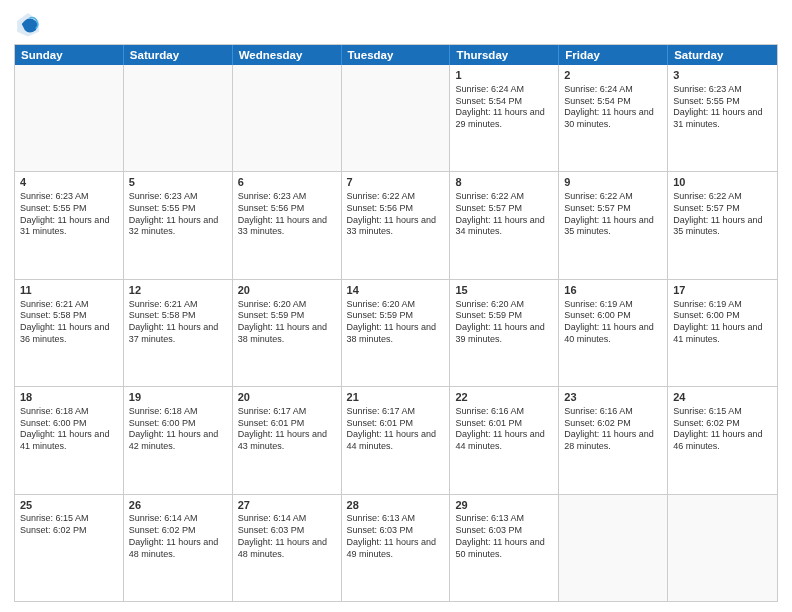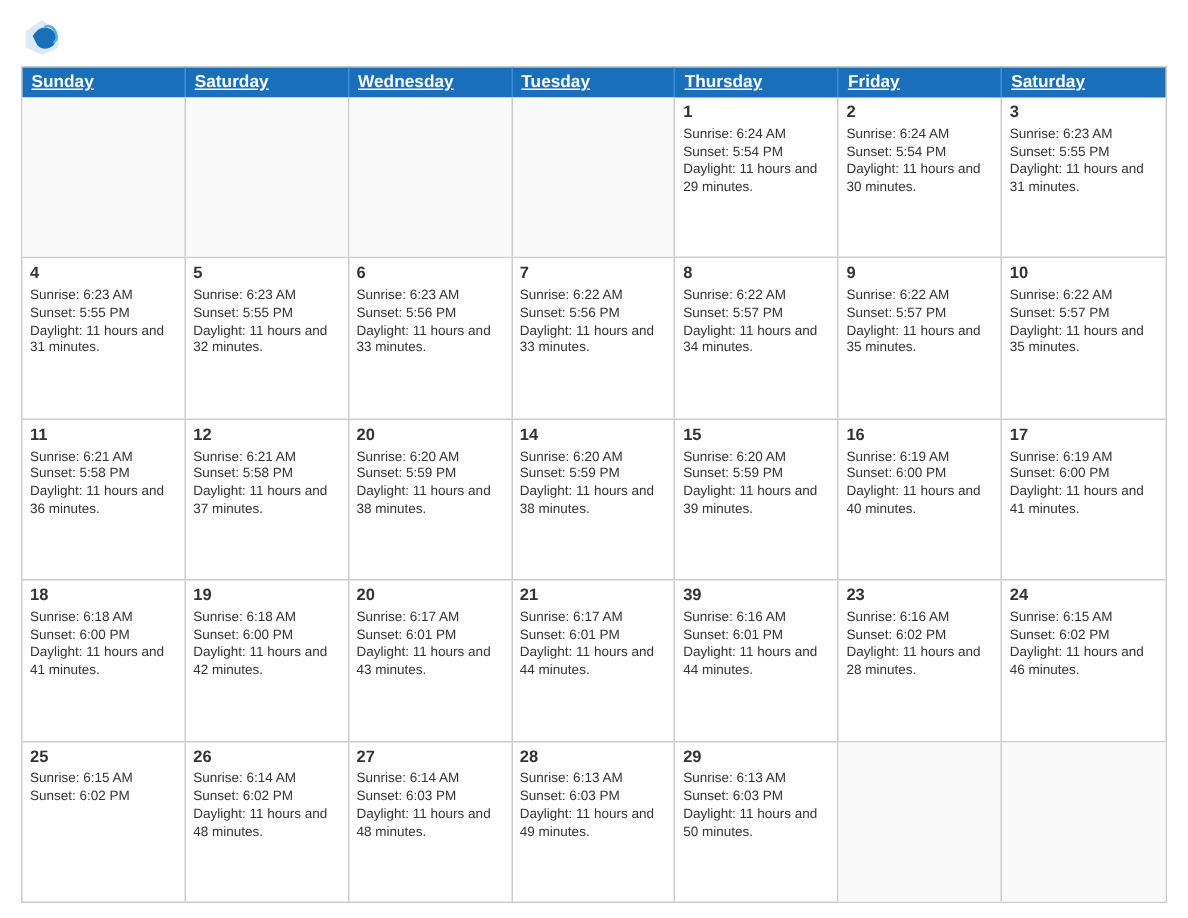--- a/index.html
+++ b/index.html
@@ -64,21 +64,20 @@
       grid-template-columns: repeat(7, 1fr);
       background: #1a6fba;
     }
     .cal-header-cell {
       color: #fff;
       font-size: 11.5px;
       font-weight: bold;
       padding: 4px 6px;
       border-right: 1px solid #3a8fda;
       text-align: left;
-      text-decoration: underline;
     }
     .cal-header-cell:last-child { border-right: none; }
     .cal-body {
       flex: 1;
       display: flex;
       flex-direction: column;
     }
     .cal-week {
       display: grid;
       grid-template-columns: repeat(7, 1fr);
@@ -273,21 +272,21 @@
             <div class="set-line">Sunset: 6:01 PM</div>
             <div class="day-line">Daylight: 11 hours and 43 minutes.</div>
           </div>
           <div class="cal-cell">
             <div class="day-num">21</div>
             <div class="sun-line">Sunrise: 6:17 AM</div>
             <div class="set-line">Sunset: 6:01 PM</div>
             <div class="day-line">Daylight: 11 hours and 44 minutes.</div>
           </div>
           <div class="cal-cell">
-            <div class="day-num">39</div>
+            <div class="day-num">22</div>
             <div class="sun-line">Sunrise: 6:16 AM</div>
             <div class="set-line">Sunset: 6:01 PM</div>
             <div class="day-line">Daylight: 11 hours and 44 minutes.</div>
           </div>
           <div class="cal-cell">
             <div class="day-num">23</div>
             <div class="sun-line">Sunrise: 6:16 AM</div>
             <div class="set-line">Sunset: 6:02 PM</div>
             <div class="day-line">Daylight: 11 hours and 28 minutes.</div>
           </div>

